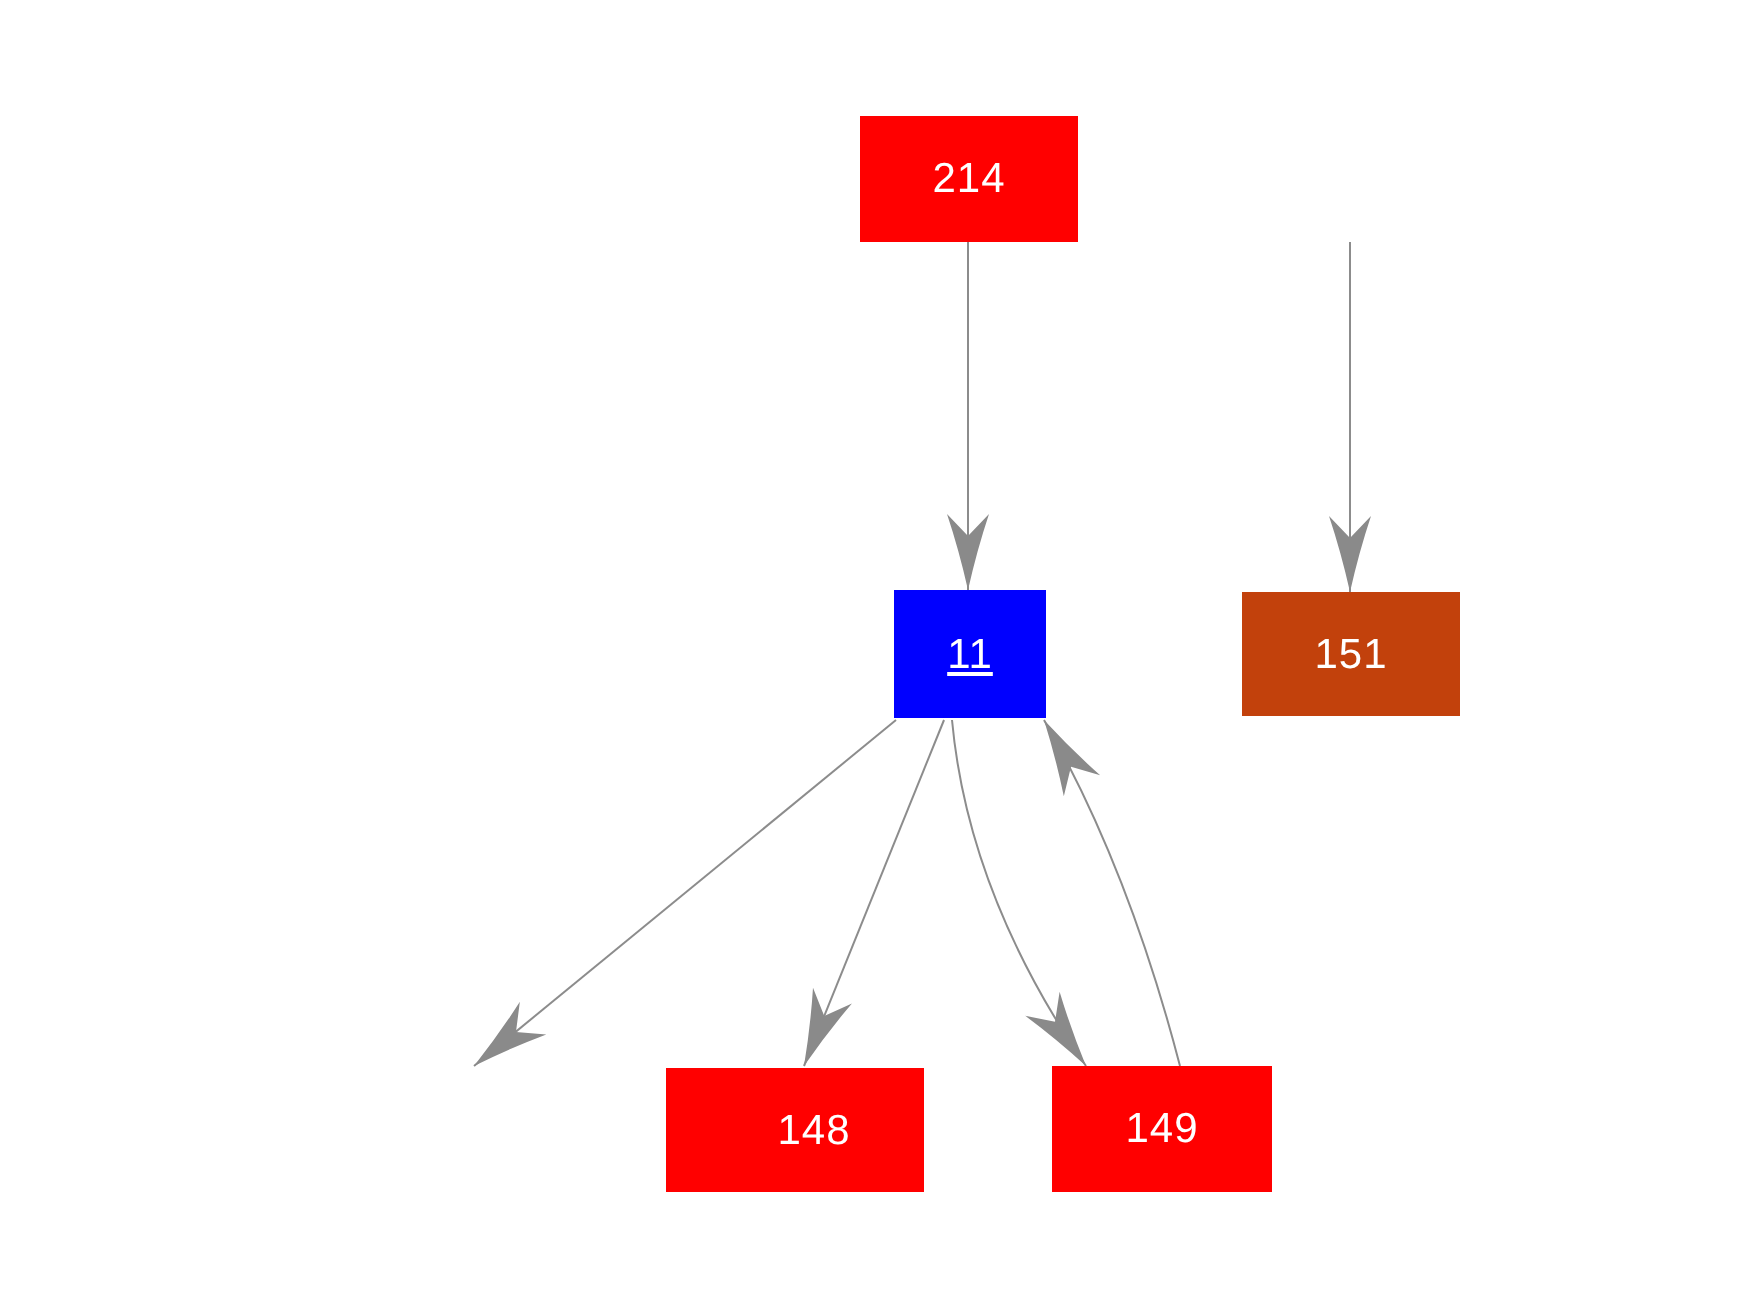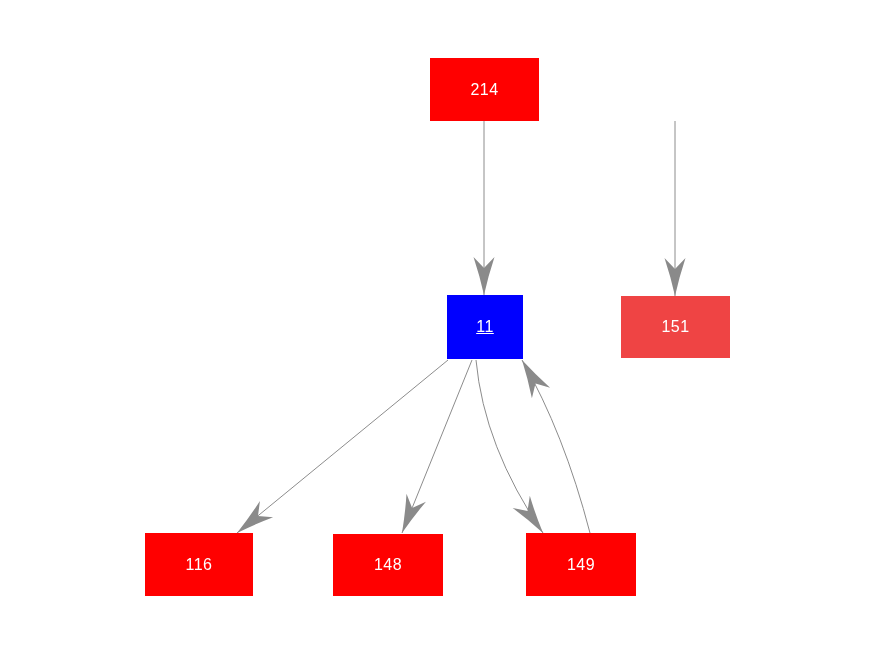--- a/index.html
+++ b/index.html
@@ -20,21 +20,21 @@
     left: 0;
     top: 0;
     width: 876px;
     height: 656px;
   }
   .node {
     position: absolute;
     display: flex;
     align-items: center;
     justify-content: center;
-    font-size: 16px;
+    font-size: 21px;
     line-height: 1;
     user-select: none;
   }
   .node-label {
     letter-spacing: 0.5px;
   }
 </style>
 </head>
 <body>
 
@@ -54,26 +54,23 @@
       <path d="M 590 533 Q 564 433 522 360" fill="none" stroke="#8c8c8c" stroke-width="1"></path>
       <path d="M 0 0 Q -20 -4.5 -38 -10.5 L -27 0 L -38 10.5 Q -20 4.5 0 0 Z" fill="#8a8a8a" transform="translate(522 360) rotate(240)"></path>
     </svg>
 
   <div class="node" style="left: 430px; top: 58px; width: 109px; height: 63px; background: rgb(255, 0, 0); color: rgb(255, 255, 255);">
     <span class="node-label">214</span>
   </div>
   <div class="node" style="left: 447px; top: 295px; width: 76px; height: 64px; background: rgb(0, 0, 255); color: rgb(255, 255, 255); text-decoration: underline;">
     <span class="node-label">11</span>
   </div>
-  <div class="node" style="left: 621px; top: 296px; width: 109px; height: 62px; background: #ef4444; color: rgb(255, 255, 255);">
+  <div class="node" style="left: 621px; top: 296px; width: 109px; height: 62px; background: #c2410c; color: rgb(255, 255, 255);">
     <span class="node-label">151</span>
   </div>
-  <div class="node" style="left: 145px; top: 533px; width: 108px; height: 63px; background: rgb(255, 0, 0); color: rgb(255, 255, 255);">
-    <span class="node-label">116</span>
-  </div>
-  <div class="node" style="left: 333px; top: 534px; width: 110px; height: 62px; background: rgb(255, 0, 0); color: rgb(255, 255, 255);">
+  <div class="node" style="left: 333px; top: 534px; width: 110px; height: 62px; background: rgb(255, 0, 0); color: rgb(255, 255, 255); padding-left: 19px;">
     <span class="node-label">148</span>
   </div>
   <div class="node" style="left: 526px; top: 533px; width: 110px; height: 63px; background: rgb(255, 0, 0); color: rgb(255, 255, 255);">
     <span class="node-label">149</span>
   </div>
 
 </div>
 
 </body></html>

